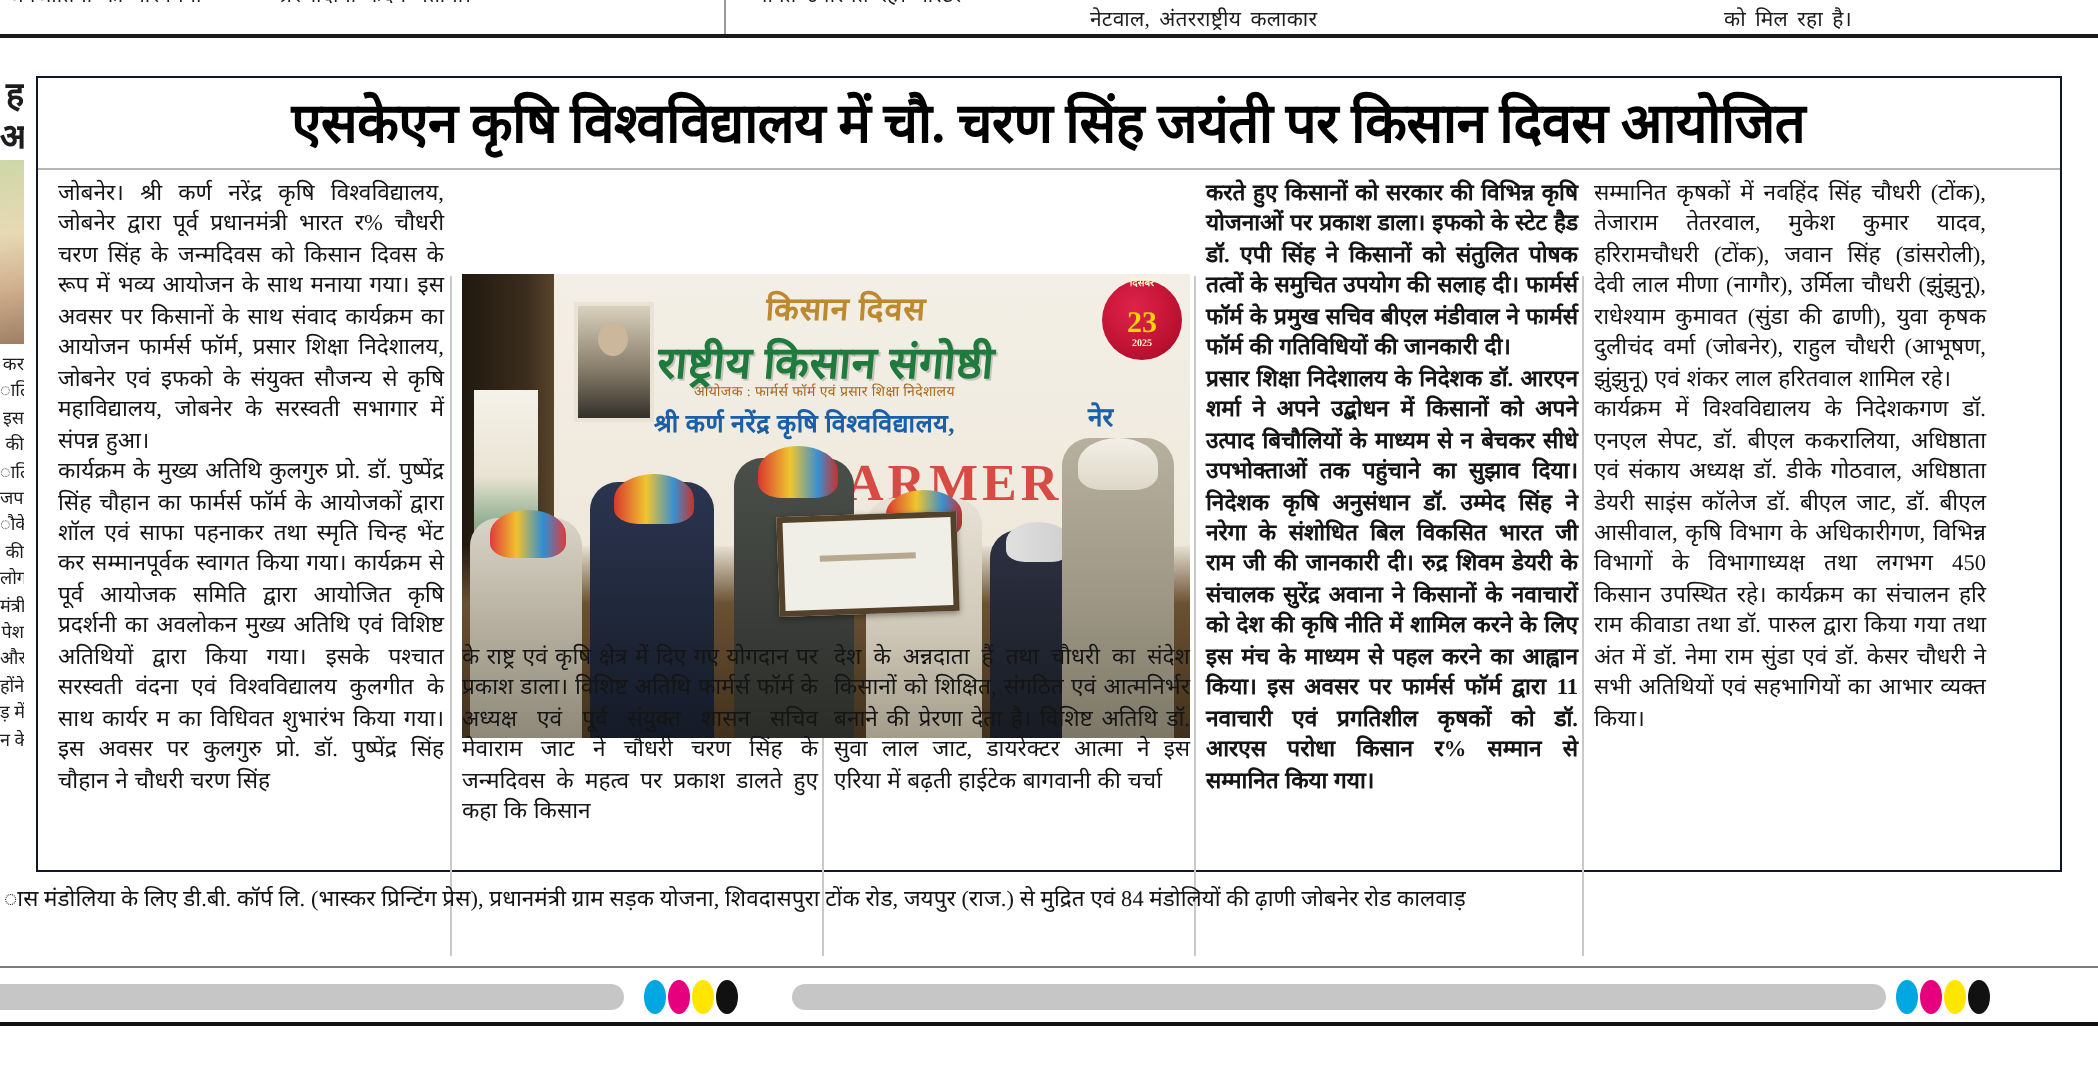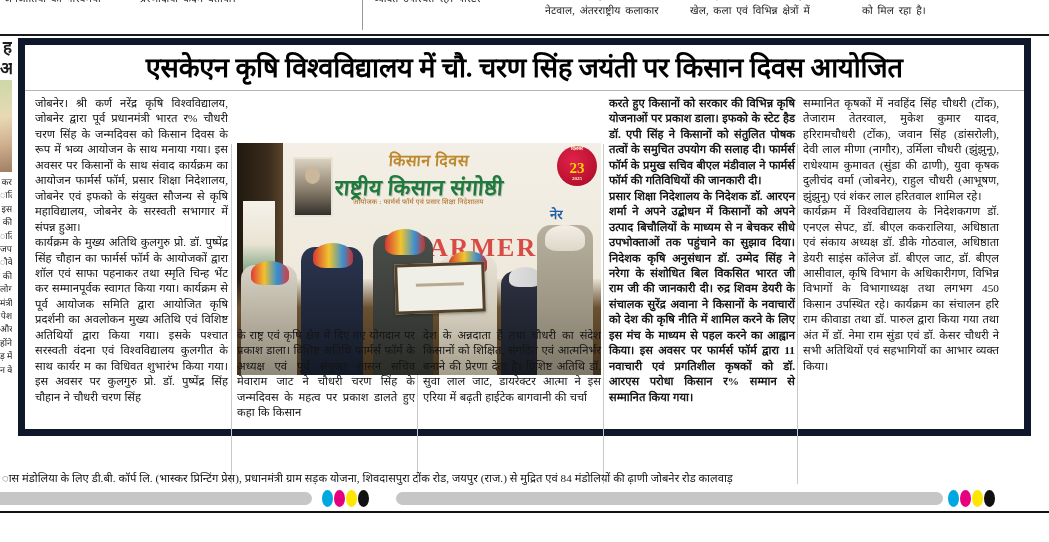--- a/index.html
+++ b/index.html
@@ -18,21 +18,21 @@
     height: 542px;
     overflow: hidden;
     background: #ffffff;
   }
 
   
   .top-strip {
     position: absolute;
     left: 0; top: 0;
     width: 1049px;
-    height: 36px;
+    height: 19px;
     overflow: hidden;
     border-bottom: 2px solid #1a1a1a;
     box-sizing: border-box;
   }
   .top-strip .tcol {
     position: absolute;
     top: -9px;
     font-size: 10.5px;
     line-height: 15.5px;
     color: #1d1d1d;
@@ -81,21 +81,21 @@
   }
   .left-sliver .ls-line { display:block; white-space: nowrap; overflow: hidden; }
 
   
   .article-box {
     position: absolute;
     left: 18px;
     top: 38px;
     width: 1013px;
     height: 398px;
-    border: 7px solid #0f172a;
+    border: 1px solid #0f172a;
     box-sizing: border-box;
     background: #fff;
   }
   .headline-wrap {
     position: absolute;
     left: 0; top: 0;
     width: 100%;
     height: 46px;
     border-bottom: 1px solid #b4b4b4;
     box-sizing: border-box;
@@ -296,21 +296,21 @@
     position: absolute;
     left: 18px; top: 17px;
     width: 48px; height: 3px;
     background: #b6a98e;
   }
 
   
   .imprint {
     position: absolute;
     left: 0;
-    top: 468px;
+    top: 440px;
     width: 1049px;
     height: 44px;
     font-size: 11.2px;
     line-height: 20px;
     color: #141414;
     border-bottom: 1px solid #7d7d7d;
     box-sizing: border-box;
     overflow: hidden;
     padding-left: 2px;
     letter-spacing: .05px;
@@ -364,21 +364,20 @@
     <div class="tcol" style="left:140px; width:180px;">प्रेरणादायी कदम बताया।</div>
 
     <div class="vrule" style="left:362px;"></div>
 
     <div class="tcol" style="left:374px; width:160px;">व्यक्ति उपस्थित रहे। पोस्टर</div>
 
     <div class="tcol faded-row" style="left:545px; width:110px; top:-12px;">मंगलचंद    बाना,    रामलाल</div>
     <div class="tcol" style="left:545px; width:140px; top:3px;">नेटवाल, अंतरराष्ट्रीय कलाकार</div>
 
     <div class="tcol faded-row" style="left:690px; width:150px; top:-12px;">समारोह के माध्यम से शिक्षा,</div>
-    <div class="tcol" style="left:690px; width:162px; top:3px;">खेल, कला एवं विभिन्न क्षेत्रों में</div>
 
     <div class="tcol faded-row" style="left:862px; width:180px; top:-12px;">एवं सकारात्मक वातावरण देखने</div>
     <div class="tcol" style="left:862px; width:180px; top:3px;">को मिल रहा है।</div>
   </div>
 
   <div class="left-sliver">
     <span class="glyphbig">ह</span>
     <span class="glyphbig">अ</span>
     <span class="thumb"></span>
     <span class="ls-line">कर</span>
@@ -424,20 +423,21 @@
           <div class="ph-poster-badge">23</div>
         </div>
 
         <div class="ph-portrait">
           <div class="ph-portrait-head"></div>
         </div>
 
         <div class="ph-banner-t1">किसान दिवस</div>
         <div class="ph-banner-t2">राष्ट्रीय किसान संगोष्ठी</div>
         <div class="ph-banner-t3">आयोजक : फार्मर्स फॉर्म एवं प्रसार शिक्षा निदेशालय</div>
+        <div class="ph-banner-t4">श्री कर्ण नरेंद्र कृषि विश्वविद्यालय,</div>
         <div class="ph-banner-t5">नेर</div>
         <div class="ph-farmer">FARMER</div>
 
         <div class="ph-badge">
           <span class="bt">दिसंबर</span>
           <span class="bn">23</span>
           <span class="bb">2025</span>
         </div>
 
         <div class="ph-stage"></div>

